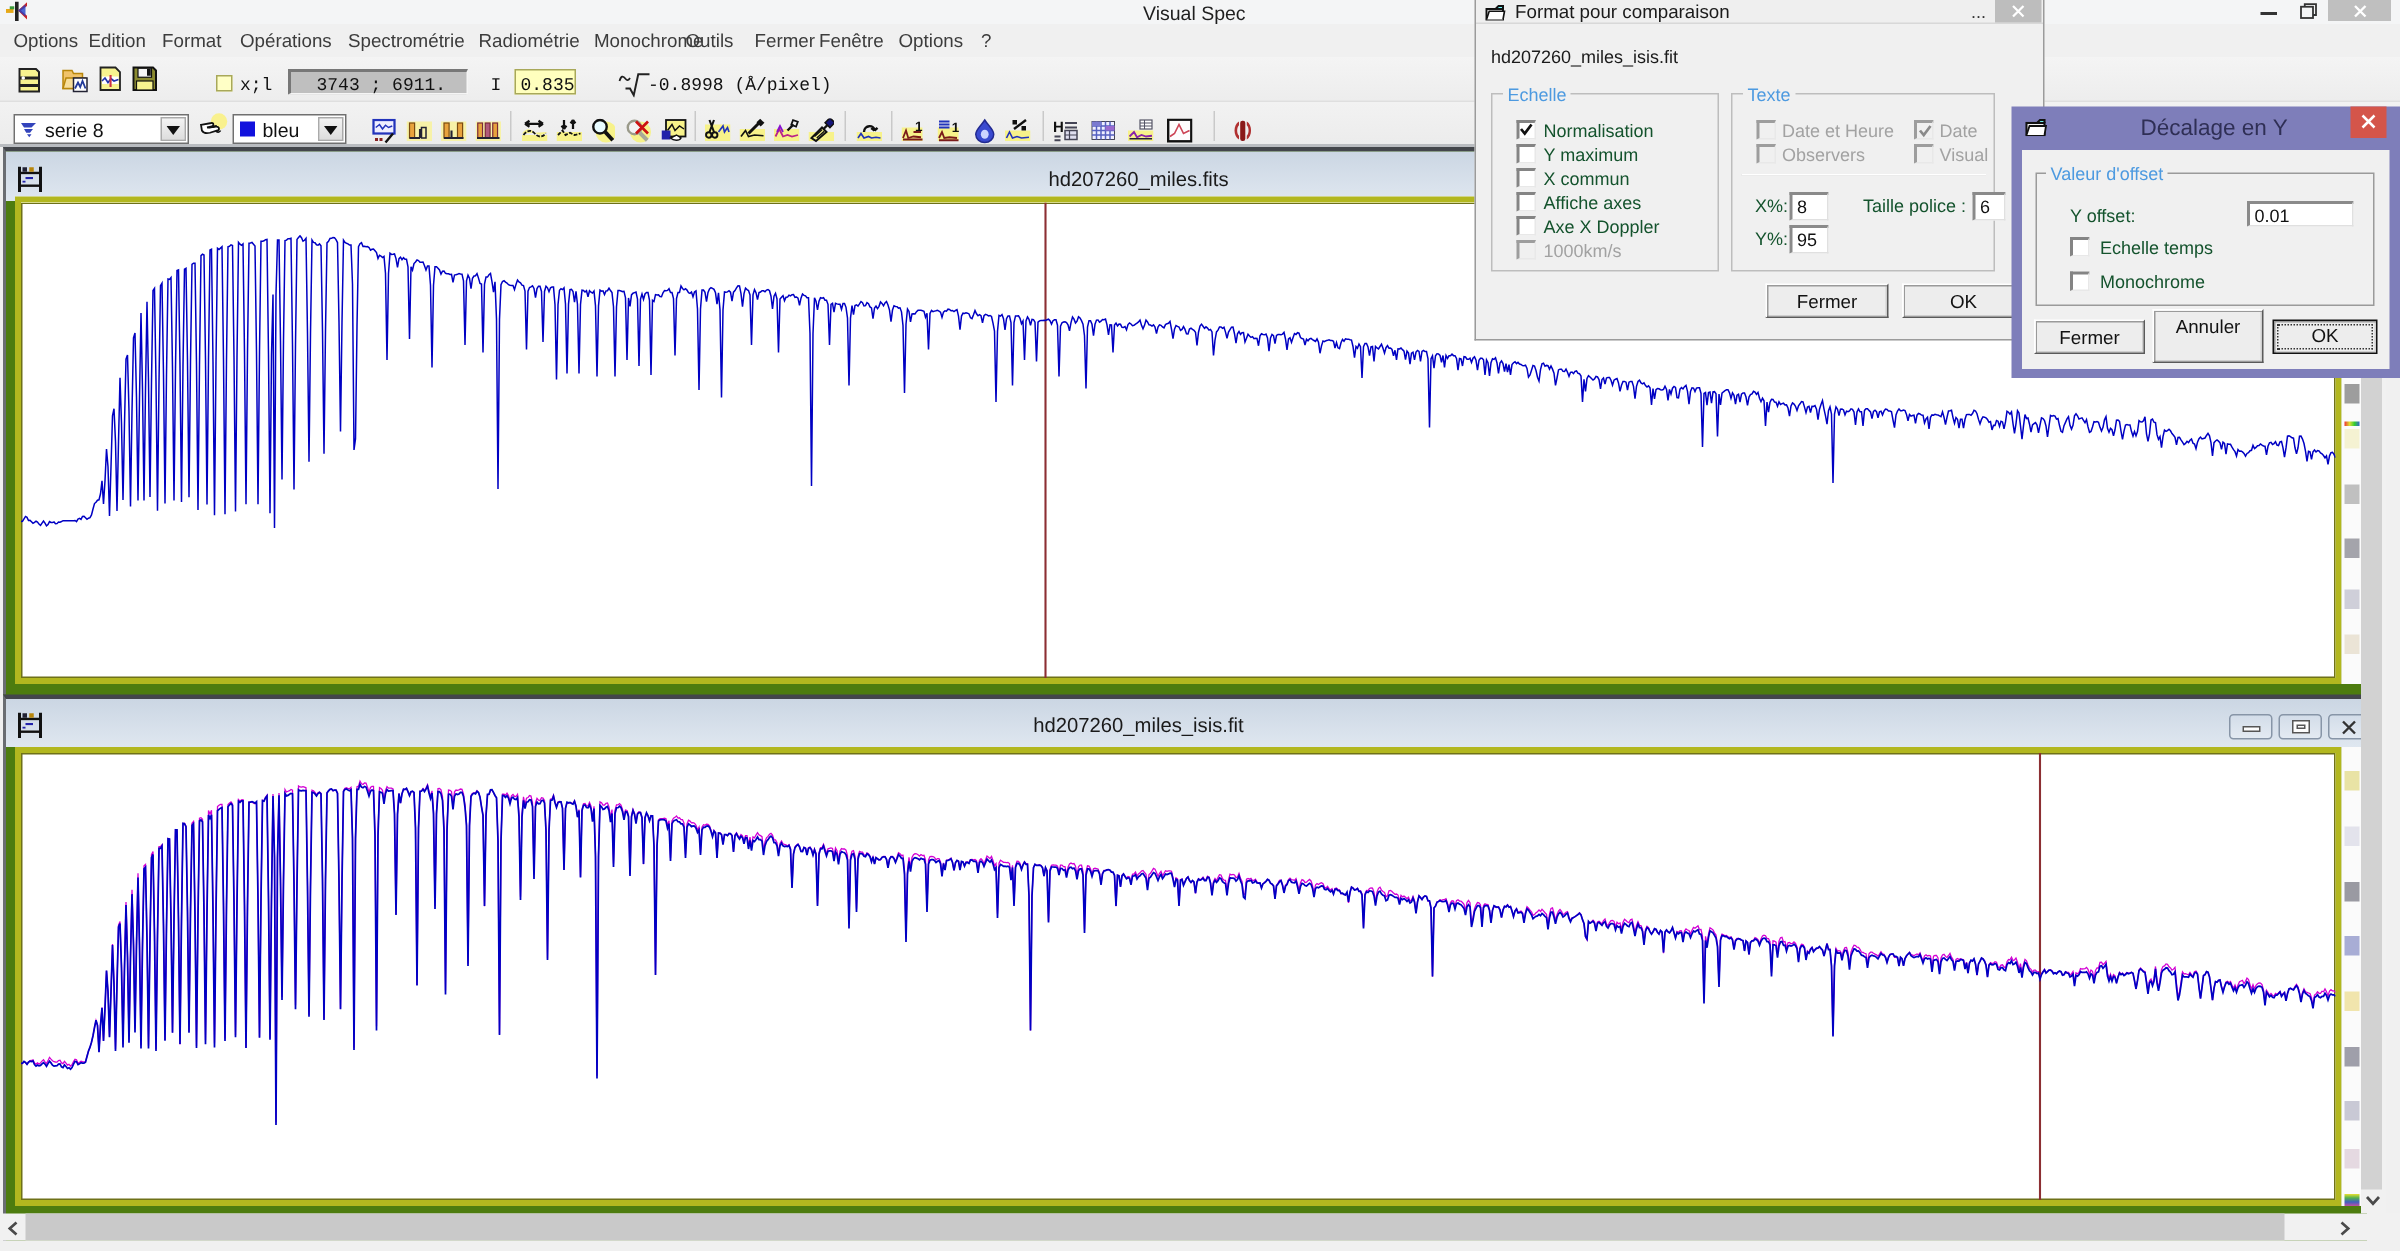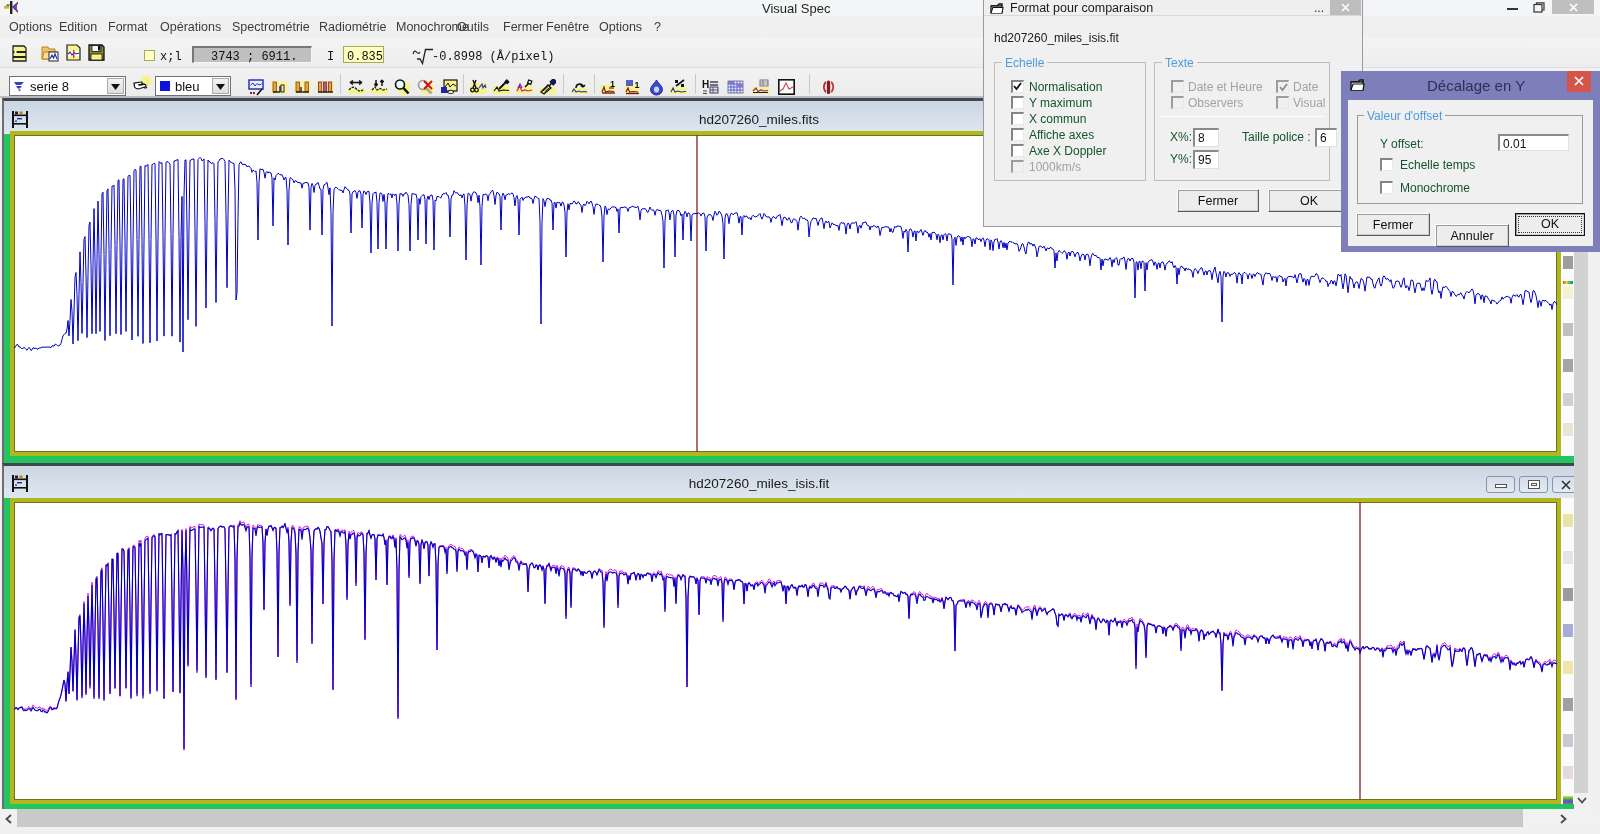--- a/index.html
+++ b/index.html
@@ -3,21 +3,21 @@
 *{margin:0;padding:0;box-sizing:border-box}
 html,body{width:1600px;height:834px;overflow:hidden;font-family:"Liberation Sans",sans-serif;background:#f0f0f0;position:relative}
 .abs{position:absolute}
 #titlebar{left:0;top:0;width:1600px;height:16px;background:#f4f5f6}
 #titlebar .t{position:absolute;left:762px;top:1px;font-size:13px;color:#1f1f1f}
 #menubar{left:0;top:16px;width:1600px;height:22px;background:#f0f0f0}
 .mi{position:absolute;top:4px;font-size:12.5px;color:#3c3c3c}
 #row1{left:0;top:38px;width:1600px;height:30px;background:linear-gradient(#f4f4f4,#ededed);border-bottom:1px solid #dfdfdf}
 #row2{left:0;top:68px;width:1600px;height:28px;background:linear-gradient(#f2f2f2,#ececec)}
 .vsep{position:absolute;width:1px;background:#c9c9c9}
-.win{position:absolute;border-top:3px solid #43464b;border-left:2px solid #6a6d72;background:#22c55e}
+.win{position:absolute;border-top:3px solid #43464b;border-left:2px solid #6a6d72;background:#4d7c0f}
 .wtitle{position:absolute;left:0;top:0;width:100%;height:31px;background:linear-gradient(#cbd6e3,#dfe7f0)}
 .wtitle .tx{position:absolute;top:7px;width:100%;text-align:center;font-size:13.5px;color:#1a1a1a}
 .chart{position:absolute;background:#fff;border:4px solid #b2b71f;box-shadow:inset 0 0 0 1px #6e7119}
 .mono{font-family:"Liberation Mono",monospace}
 .wbtn{position:absolute;width:29px;height:17px;border:1px solid #8795a7;border-radius:3px;background:linear-gradient(#d3dde9,#e3eaf2)}
 .fdlg-cb{position:absolute;width:13px;height:13px;background:#fff;border-top:2px solid #848484;border-left:2px solid #848484;border-right:1px solid #e8e8e8;border-bottom:1px solid #e8e8e8}
 .cb-dis{background:#f0f0f0;border-top-color:#9d9d9d;border-left-color:#9d9d9d}
 .cblab{position:absolute;font-size:12px;color:#14532d;white-space:nowrap}
 .cblab-dis{color:#a2a2a2}
 .grp{position:absolute;border:1px solid #bdbdbd}
@@ -441,15 +441,15 @@
       <div class="grp" style="left:9px;top:15px;width:226px;height:89px;border-color:#9a9a9a">
         <span class="grplab" style="left:6px">Valeur d'offset</span>
       </div>
       <span class="cblab" style="left:32px;top:37px">Y offset:</span>
       <div class="inp" style="left:150px;top:34px;width:71px;height:17px">0.01</div>
       <div class="fdlg-cb" style="left:32px;top:58px"></div>
       <span class="cblab" style="left:52px;top:58px">Echelle temps</span>
       <div class="fdlg-cb" style="left:32px;top:81px"></div>
       <span class="cblab" style="left:52px;top:81px">Monochrome</span>
       <div class="btn" style="left:8px;top:113px;width:74px;height:23px;padding-top:4px">Fermer</div>
-      <div class="btn" style="left:87px;top:124px;width:74px;height:23px;padding-top:4px">Annuler</div>
+      <div class="btn" style="left:87px;top:106px;width:74px;height:36px;padding-top:4px">Annuler</div>
       <div class="btn" style="left:167px;top:113px;width:70px;height:23px;padding-top:3px;border:1px solid #111;outline:1px dotted #333;outline-offset:-4px">OK</div>
     </div>
   </div>
 </body></html>

